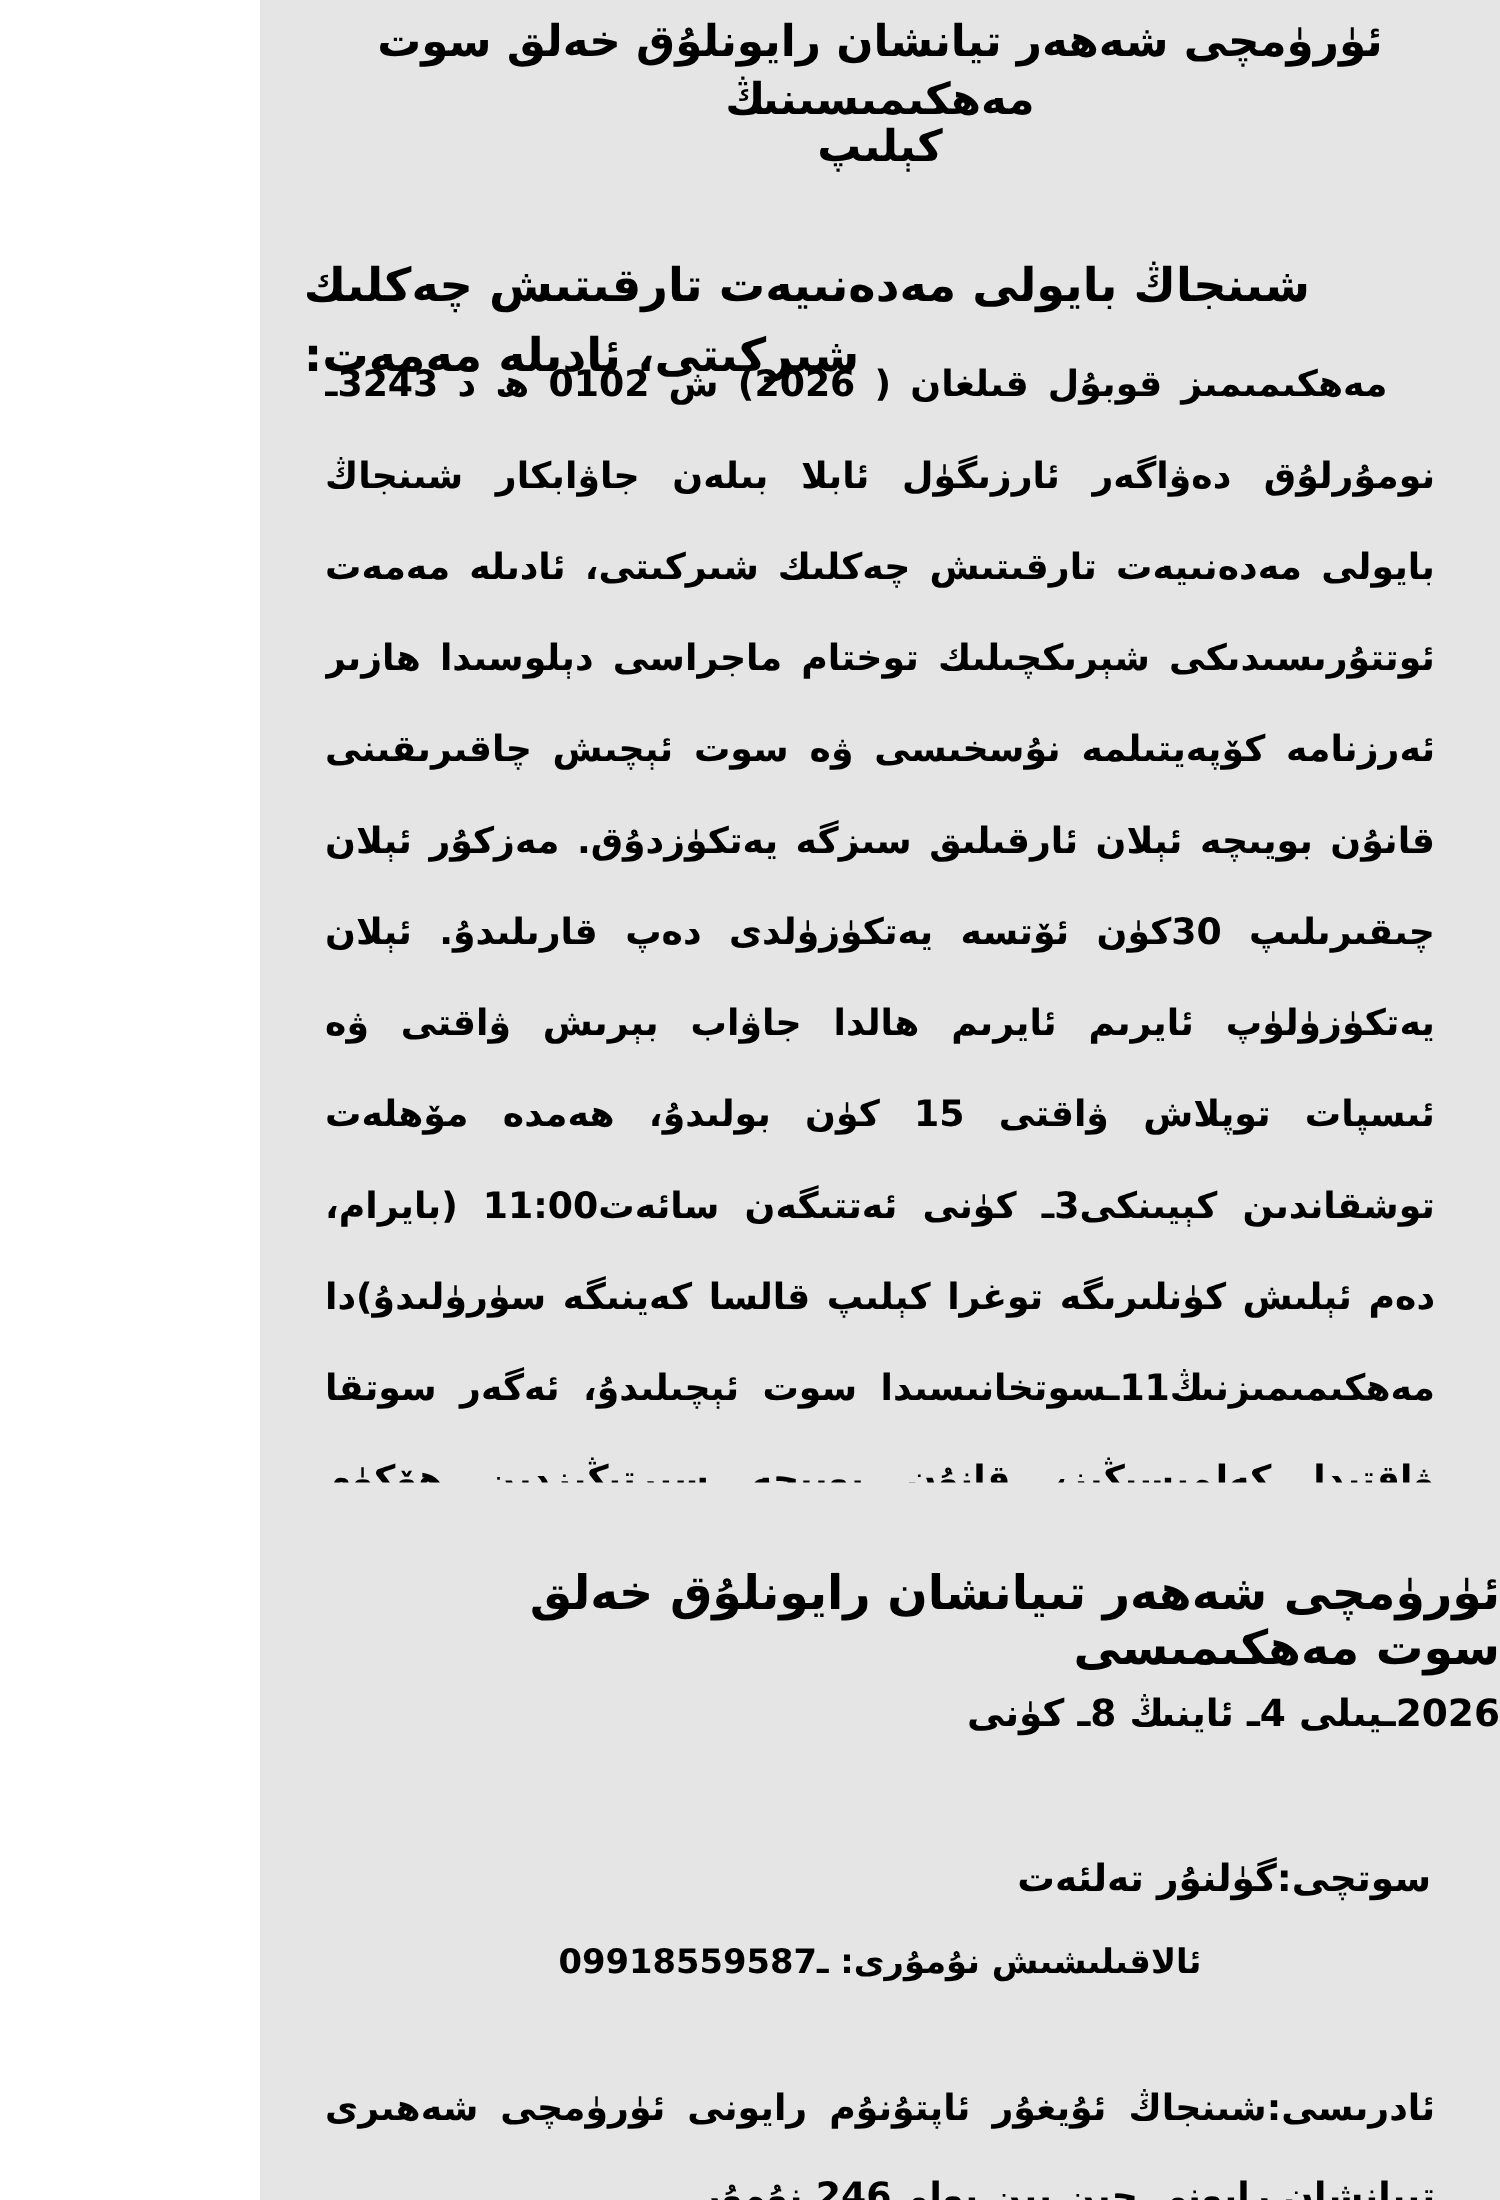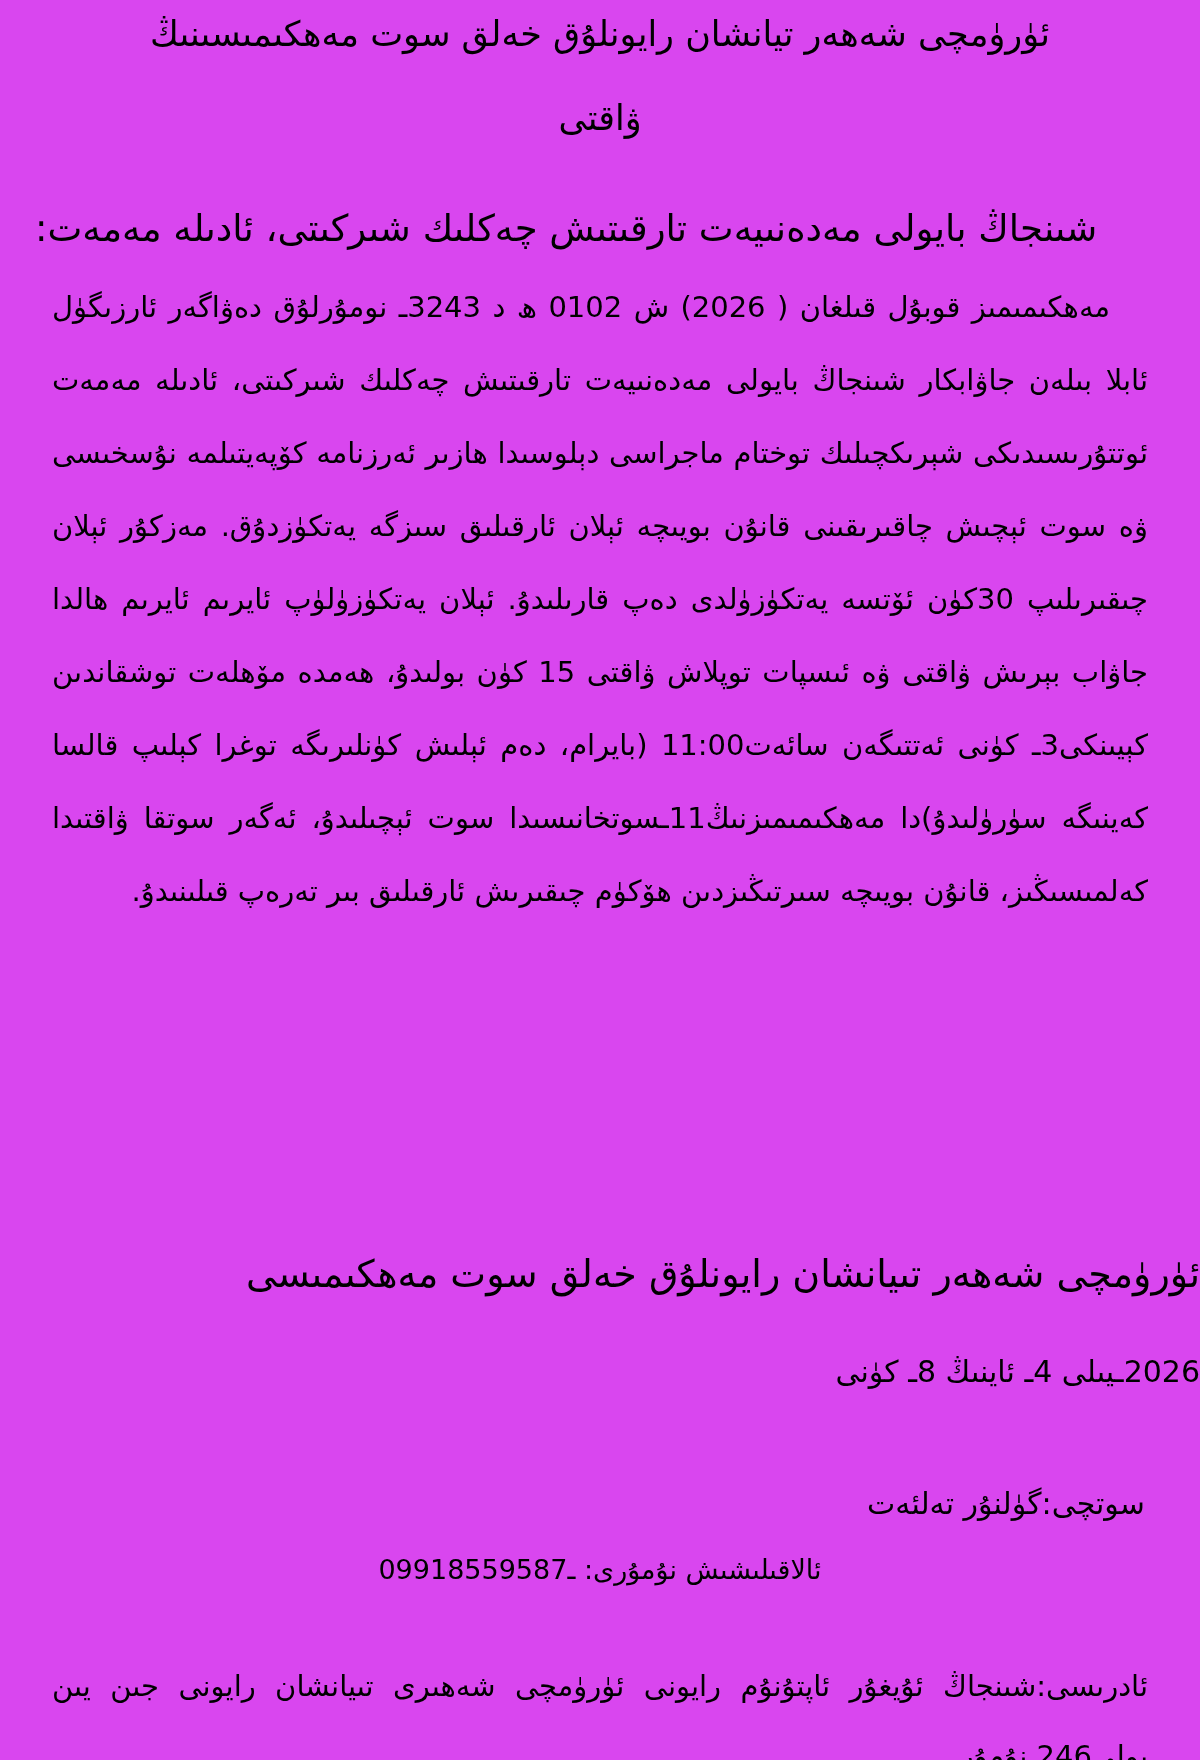--- a/index.html
+++ b/index.html
@@ -2,29 +2,29 @@
 <html lang="ug" dir="rtl"><head>
 <meta charset="utf-8">
 <style>
   html, body {
     margin: 0;
     padding: 0;
     background: #ffffff;
   }
   .page {
     position: relative;
-    width: 1200px;
+    width: 992px;
     height: 1760px;
-    background: #d946ef;
+    background: #e5e5e5;
     overflow: hidden;
     direction: rtl;
     unicode-bidi: embed;
     color: #000000;
     font-family: "DejaVu Sans", sans-serif;
-    font-weight: 400;
+    font-weight: 700;
   }
   .title-line {
     position: absolute;
     right: 55px;
     left: 55px;
     text-align: center;
     font-size: 35px;
     line-height: 1.3;
   }
   .title-line-1 { top: 12px; }
@@ -89,21 +89,21 @@
     text-align: justify;
   }
 </style>
 </head>
 <body>
 
 <div class="page">
 
   <div class="title-line title-line-1">ئۈرۈمچى شەھەر تيانشان رايونلۇق خەلق سوت مەھكىمىسىنىڭ</div>
 
-  <div class="title-line title-line-2">ۋاقتى</div>
+  <div class="title-line title-line-2">كېلىپ</div>
 
   <p class="recipient">شىنجاڭ بايولى مەدەنىيەت تارقىتىش چەكلىك شىركىتى، ئادىلە مەمەت:</p>
 
   <p class="body-text">مەھكىمىمىز قوبۇل قىلغان ( 2026) ش  0102 ھ د  3243ـ  نومۇرلۇق دەۋاگەر ئارزىگۈل ئابلا بىلەن جاۋابكار شىنجاڭ بايولى مەدەنىيەت تارقىتىش چەكلىك شىركىتى، ئادىلە مەمەت  ئوتتۇرىسىدىكى  شېرىكچىلىك توختام ماجراسى دېلوسىدا ھازىر ئەرزنامە كۆپەيتىلمە نۇسخىسى ۋە سوت ئېچىش چاقىرىقىنى قانۇن بويىچە ئېلان ئارقىلىق سىزگە يەتكۈزدۇق.  مەزكۇر ئېلان چىقىرىلىپ 30كۈن ئۆتسە يەتكۈزۈلدى دەپ قارىلىدۇ. ئېلان يەتكۈزۈلۈپ ئايرىم ئايرىم ھالدا جاۋاب بېرىش ۋاقتى  ۋە ئىسپات توپلاش ۋاقتى  15 كۈن بولىدۇ، ھەمدە مۆھلەت توشقاندىن كېيىنكى3ـ كۈنى ئەتتىگەن سائەت11:00 (بايرام، دەم ئېلىش كۈنلىرىگە توغرا كېلىپ قالسا كەينىگە سۈرۈلىدۇ)دا مەھكىمىمىزنىڭ11ـسوتخانىسىدا سوت ئېچىلىدۇ، ئەگەر سوتقا ۋاقتىدا كەلمىسىڭىز، قانۇن بويىچە سىرتىڭىزدىن ھۆكۈم چىقىرىش ئارقىلىق بىر تەرەپ قىلىنىدۇ.</p>
 
   <div class="court-signature">ئۈرۈمچى شەھەر تىيانشان رايونلۇق خەلق سوت مەھكىمىسى</div>
 
   <div class="date-line">2026ـيىلى 4ـ ئاينىڭ 8ـ كۈنى</div>
 
   <div class="judge-line">سوتچى:گۈلنۇر تەلئەت</div>

